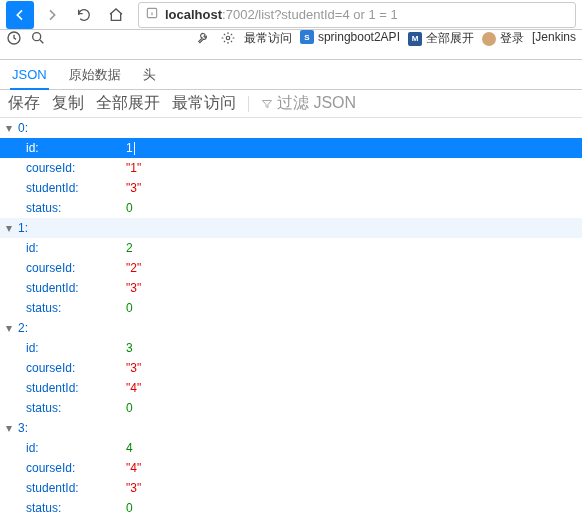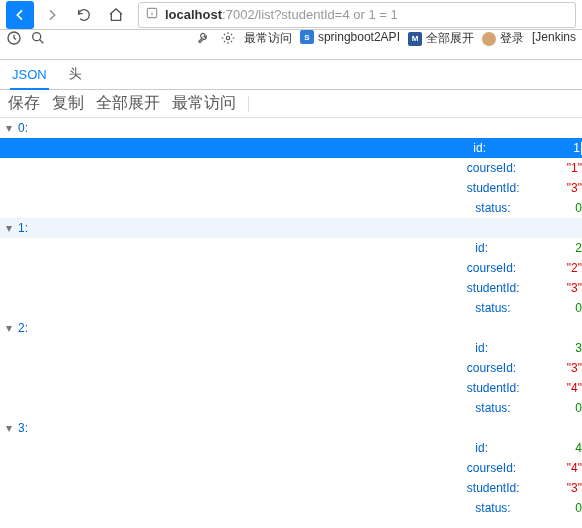--- a/index.html
+++ b/index.html
@@ -15,40 +15,40 @@
 
 .toolbar { height: 30px; display: flex; align-items: flex-start; border-bottom: 1px solid #ccc; padding: 0 6px; gap: 8px; font-size: 12px; color: #333; }
 .toolbar .spacer { flex: 1; }
 .toolbar .tb-icon { width: 16px; height: 16px; display: inline-flex; align-items: center; justify-content: center; }
 .toolbar .bm { display: flex; align-items: center; gap: 4px; }
 .bm-logo { width: 14px; height: 14px; border-radius: 2px; display: inline-flex; align-items: center; justify-content: center; font-size: 8px; font-weight: bold; color: #fff; }
 .bm-blue { background: #2e7cd6; }
 .bm-dblue { background: #2b5797; }
 .avatar { width: 14px; height: 14px; border-radius: 50%; background: #d4a574; display:inline-block; }
 
-.tabs-row { height: 30px; display: flex; align-items: flex-end; border-bottom: 1px solid #ccc; padding: 0 10px; gap: 18px; font-size: 13px; }
+.tabs-row { height: 30px; display: flex; align-items: center; border-bottom: 1px solid #ccc; padding: 0 10px; gap: 18px; font-size: 13px; }
 .tab { padding: 6px 2px; color: #555; }
 .tab.active { color: #0a84ff; border-bottom: 2px solid #0a84ff; margin-bottom: -1px; }
 
 .actions-row { height: 28px; display: flex; align-items: center; border-bottom: 1px solid #e0e0e0; padding: 0 8px; gap: 12px; font-size: 16px; color: #555; }
 .actions-row .sep { width: 1px; height: 16px; background: #ddd; }
 .filter { display: flex; align-items: center; gap: 4px; color: #999; }
 
 .json-body { font-family: Consolas, Menlo, monospace; font-size: 12px; overflow: auto; }
 .tree-row { display: flex; align-items: center; height: 20px; padding-left: 6px; }
 .tree-row.hover { background: #eef5fd; }
 .tree-row.selected { background: #0a84ff; color: #fff; }
 .tree-row.selected .key { color: #fff; }
 .tree-row.selected .val-num { color: #fff; }
 .toggle { color: #777; width: 12px; cursor: pointer; }
 .key { color: #0062cc; }
 .indent1 { padding-left: 26px; }
 .val-num { color: #058b00; }
 .val-str { color: #dd0000; }
-.kv { display: flex; justify-content: flex-end; }
+.kv { display: flex; }
 .kv .key-col { width: 100px; }
 .cursor { display:inline-block; width:1px; height:13px; background:#fff; vertical-align:middle; margin-left:1px; }
 </style>
 </head>
 <body>
 
 <div class="nav-bar">
   <div class="nav-btn active">
     <svg viewBox="0 0 24 24" fill="none" stroke="#fff" stroke-width="2.5">
         <path d="M15 5l-7 7 7 7"></path>
@@ -114,29 +114,36 @@
     </div>
   <div class="bm">
       <span class="avatar"></span>
       <span>登录</span>
     </div>
   <span>[Jenkins</span>
 </div>
 
 <div class="tabs-row">
   <div class="tab active">JSON</div>
+  <div class="tab">原始数据</div>
   <div class="tab">头</div>
 </div>
 
 <div class="actions-row">
   <span>保存</span>
   <span>复制</span>
   <span>全部展开</span>
   <span>最常访问</span>
   <span class="sep"></span>
+  <div class="filter">
+    <svg viewBox="0 0 24 24" width="12" height="12" fill="none" stroke="#aaa" stroke-width="2">
+        <path d="M3 5h18l-7 8v6l-4-2v-4z"></path>
+      </svg>
+    <span>过滤 JSON</span>
+  </div>
 </div>
 
 <div class="json-body" id="json-body">
     <div class="tree-row">
       <span class="toggle">▾</span> 
       <span class="key">0:</span>
     </div>
     <div class="tree-row indent1 kv selected">
       <span class="key-col"><span class="key">id:</span></span>
       <span class="val-num">1<span class="cursor"></span></span>

